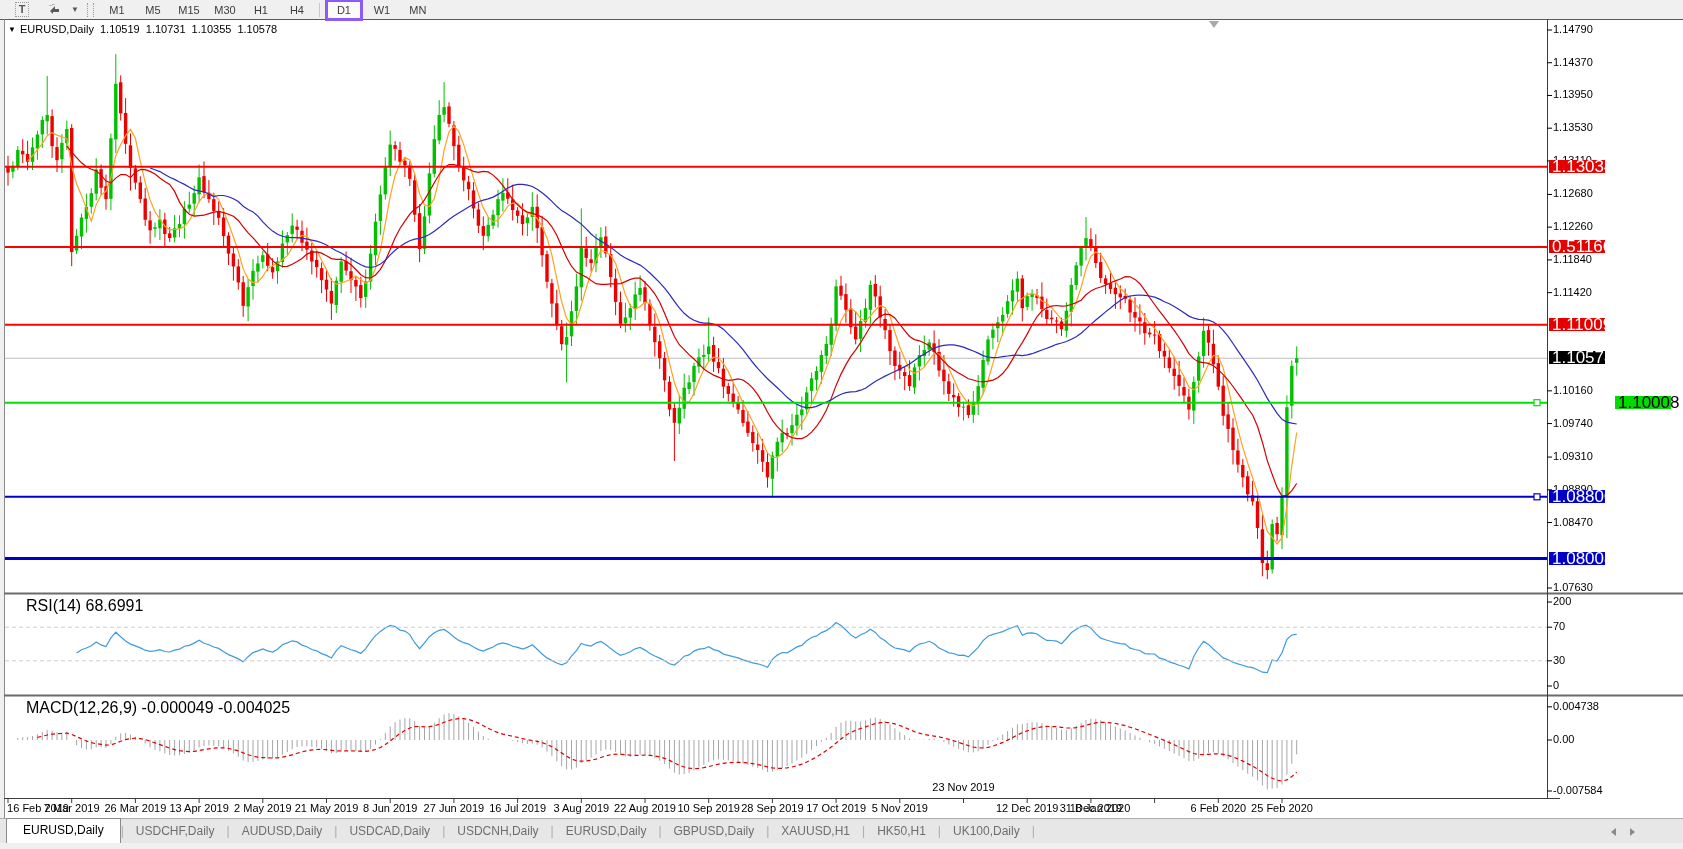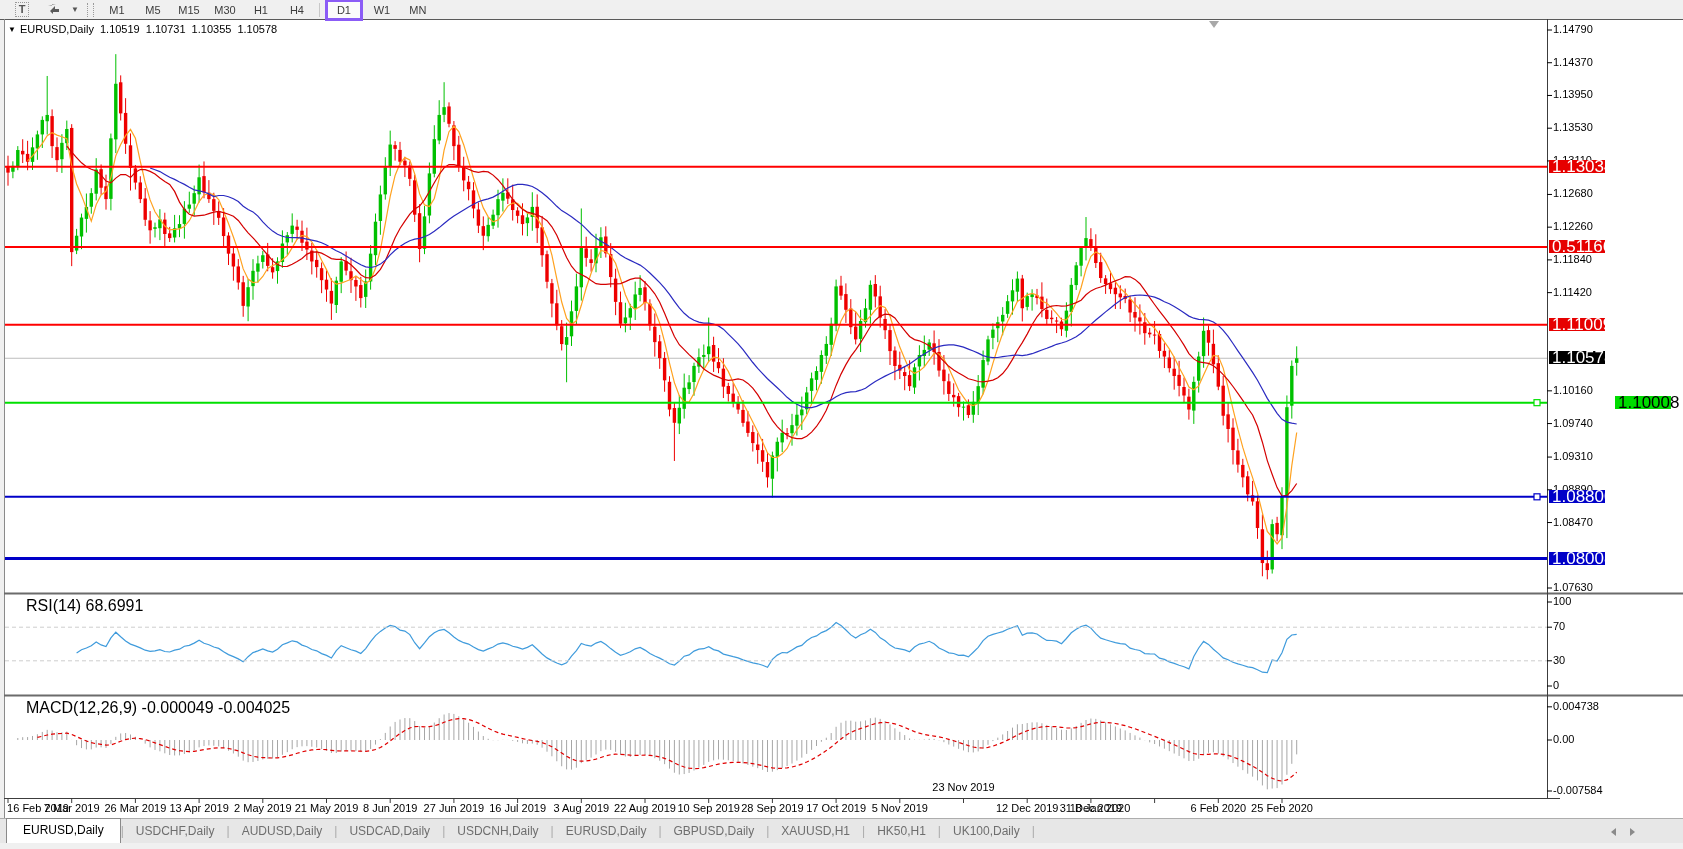--- a/index.html
+++ b/index.html
@@ -973,21 +973,21 @@
       <div class="atick" style="left: 1553px; top: 482.804px;">1.08890</div>
       <div class="atick" style="left: 1553px; top: 515.536px;">1.08470</div>
       <div class="atick" style="left: 1553px; top: 581px;">1.07630</div>
       <div class="plabel" style="left: 1549px; top: 159.85px; background: rgb(230, 0, 0); color: rgb(255, 255, 255);">1.13034</div>
       <div class="plabel" style="left: 1549px; top: 240.121px; background: rgb(230, 0, 0); color: rgb(255, 255, 255);">0.51166</div>
       <div class="plabel" style="left: 1549px; top: 317.665px; background: rgb(230, 0, 0); color: rgb(255, 255, 255);">1.11009</div>
       <div class="plabel" style="left: 1615px; top: 395.675px; background: rgb(0, 220, 0); color: rgb(0, 0, 0);">1.10008</div>
       <div class="plabel" style="left: 1549px; top: 489.818px; background: rgb(0, 0, 200); color: rgb(255, 255, 255);">1.08800</div>
       <div class="plabel" style="left: 1549px; top: 551.541px; background: rgb(0, 0, 200); color: rgb(255, 255, 255);">1.08008</div>
       <div class="plabel" style="left: 1549px; top: 351.254px; background: rgb(0, 0, 0); color: rgb(255, 255, 255);">1.10578</div>
-      <div class="atick" style="left: 1553px; top: 595px;">100</div>
+      <div class="atick" style="left: 1553px; top: 595px;">200</div>
       <div class="atick" style="left: 1553px; top: 620.2px;">70</div>
       <div class="atick" style="left: 1553px; top: 653.8px;">30</div>
       <div class="atick" style="left: 1553px; top: 679px;">0</div>
       <div class="atick" style="left: 1553px; top: 699.834px;">0.004738</div>
       <div class="atick" style="left: 1553px; top: 733px;">0.00</div>
       <div class="atick" style="left: 1553px; top: 784px;">-0.007584</div>
       <div class="dlabel" style="left: 1px; top: 802px;">16 Feb 2019</div>
       <div class="dlabel" style="left: 34.7px; top: 802px;">7 Mar 2019</div>
       <div class="dlabel" style="left: 98.4px; top: 802px;">26 Mar 2019</div>
       <div class="dlabel" style="left: 162.1px; top: 802px;">13 Apr 2019</div>

